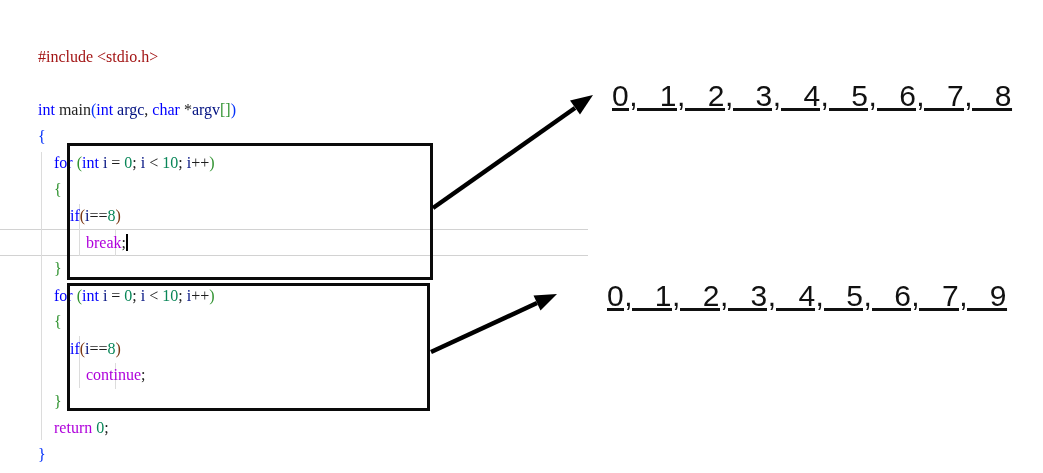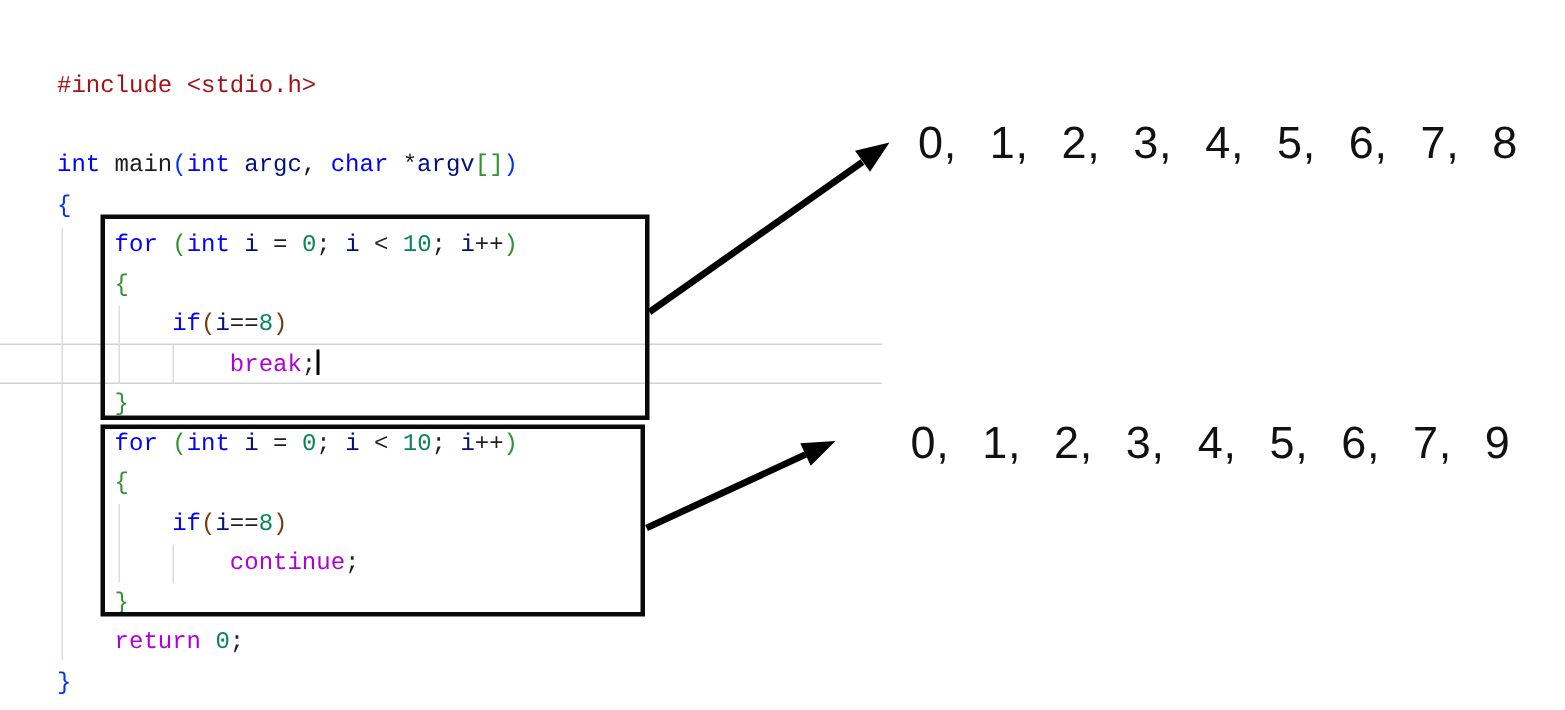--- a/index.html
+++ b/index.html
@@ -8,21 +8,21 @@
     position:relative;
     background:#ffffff;
     font-family:"Liberation Sans", sans-serif;
     overflow:hidden;
   }
   .canvas { position:absolute; left:0; top:0; width:1043px; height:473px; background:#ffffff; }
 
   
   .code-editor {
     position:absolute; left:38px; top:44px;
-    font-family:Liberation Mono, monospace;
+    font-family:Liberation Serif, serif;
     font-size:16px; line-height:26.5px;
     white-space:pre; color:#1e1e1e;
     z-index:2;
   }
   .code-line { height:26.5px; }
   .caret {
     display:inline-block; width:2px; height:17px;
     background:#000; transform:translateY(3px);
   }
 
@@ -48,20 +48,21 @@
 
   
   .arrows { position:absolute; left:0; top:0; width:1043px; height:473px; z-index:4; pointer-events:none; }
 
   
   .output {
     position:absolute; z-index:4;
     font-size:30px; color:#111111;
     letter-spacing:0.5px; word-spacing:13px;
     white-space:nowrap;
+    text-decoration:underline;
   }
   #out-break    { left:612px; top:79px; }
   #out-continue { left:607px; top:279px;text-align:right; }
 </style>
 </head>
 <body>
 
 <div class="canvas">
 
   <div class="current-line"></div>

